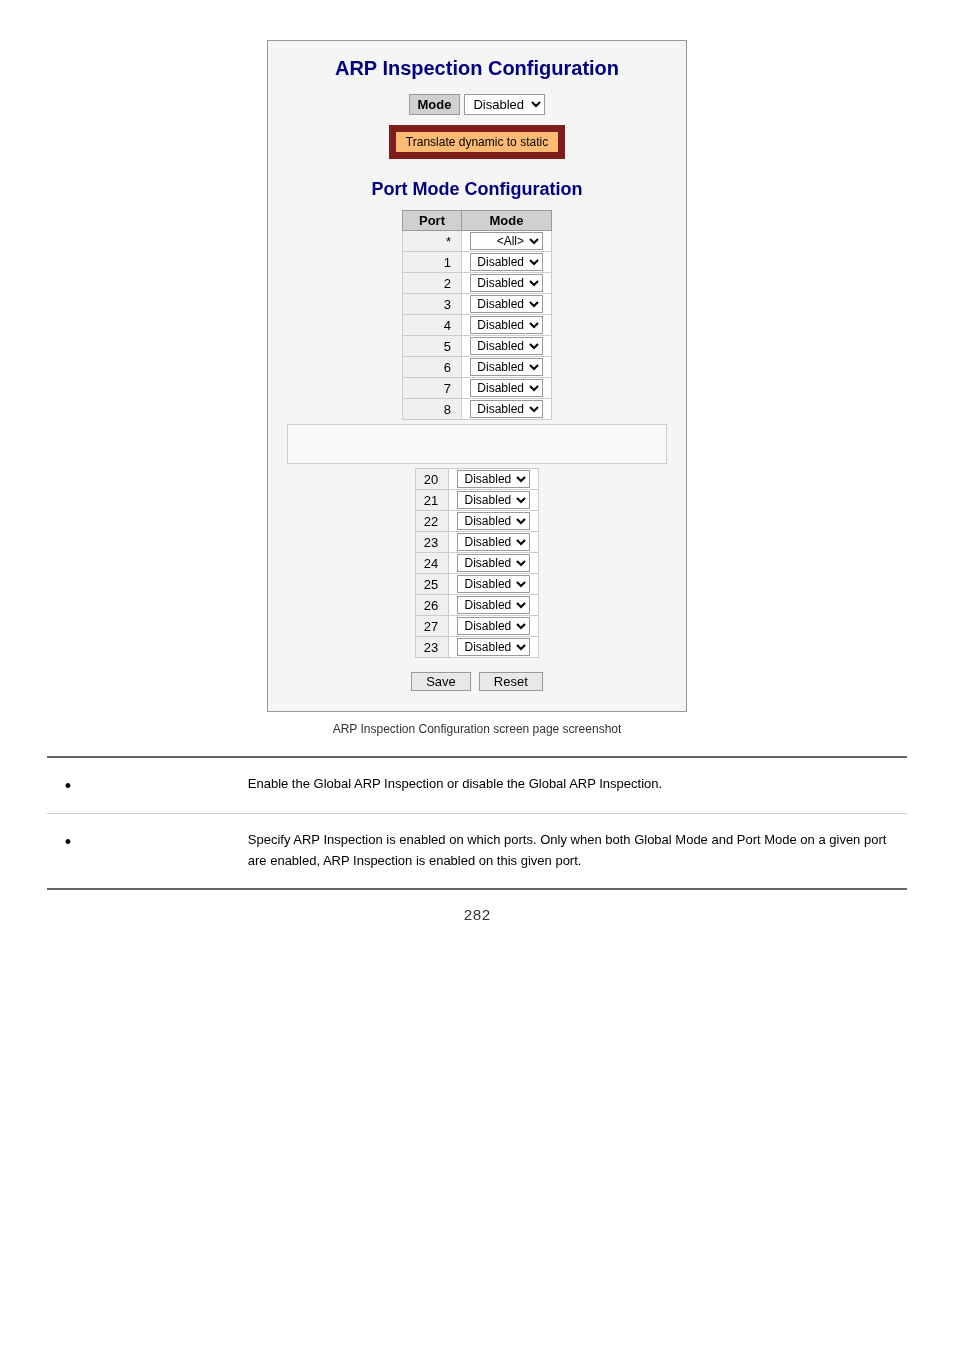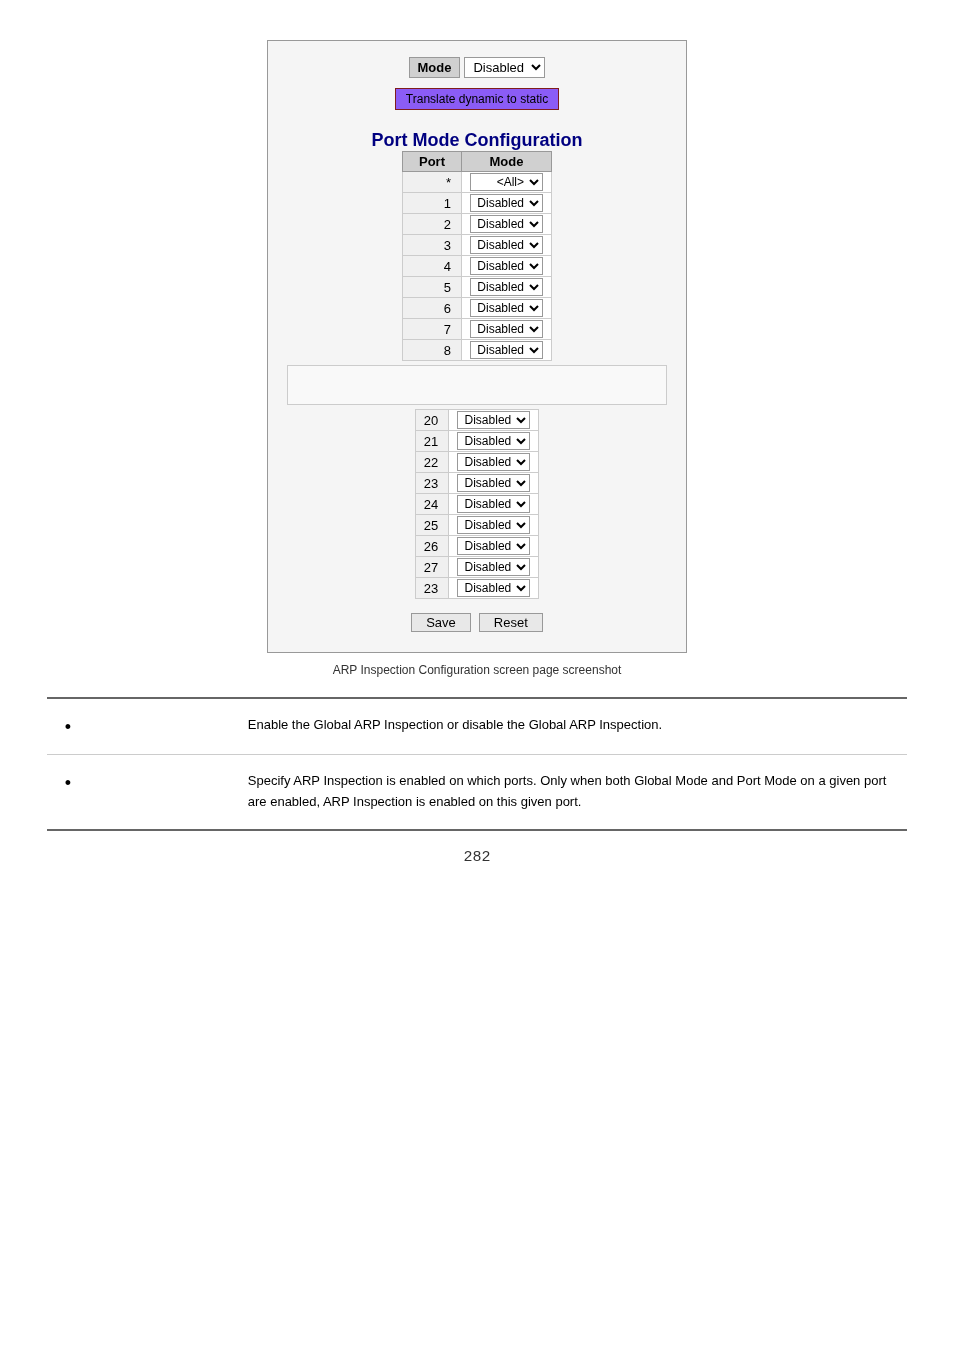--- a/index.html
+++ b/index.html
@@ -58,32 +58,33 @@
     }
 
     .mode-select {
       border: 1px solid #999;
       background: #fff;
       font-size: 13px;
       padding: 1px 4px;
     }
 
     .translate-btn {
-      border: 1px solid #7f1d1d;
-      background: #8b5cf6;
+      border: 7px solid #7f1d1d;
+      background: #fdba74;
       padding: 3px 10px;
       font-size: 12px;
       cursor: pointer;
       margin-bottom: 20px;
     }
 
     .port-mode-title {
       font-size: 18px;
       font-weight: bold;
       color: #000080;
+      margin-bottom: 10px;
       text-align: center;
     }
 
     
     .port-table {
       border-collapse: collapse;
       width: auto;
     }
 
     .port-table th {
@@ -200,20 +201,21 @@
       color: #333;
       font-family: Liberation Mono, monospace;
     }
   </style>
 </head>
 <body>
 
 <div class="page-wrapper">
 
   <div class="config-box">
+    <div class="arp-title">ARP Inspection Configuration</div>
 
     <div class="mode-row">
       <span class="mode-label">Mode</span>
       <select class="mode-select">
         <option>Disabled</option>
         <option>Enabled</option>
       </select>
     </div>
 
     <button class="translate-btn">Translate dynamic to static</button>

